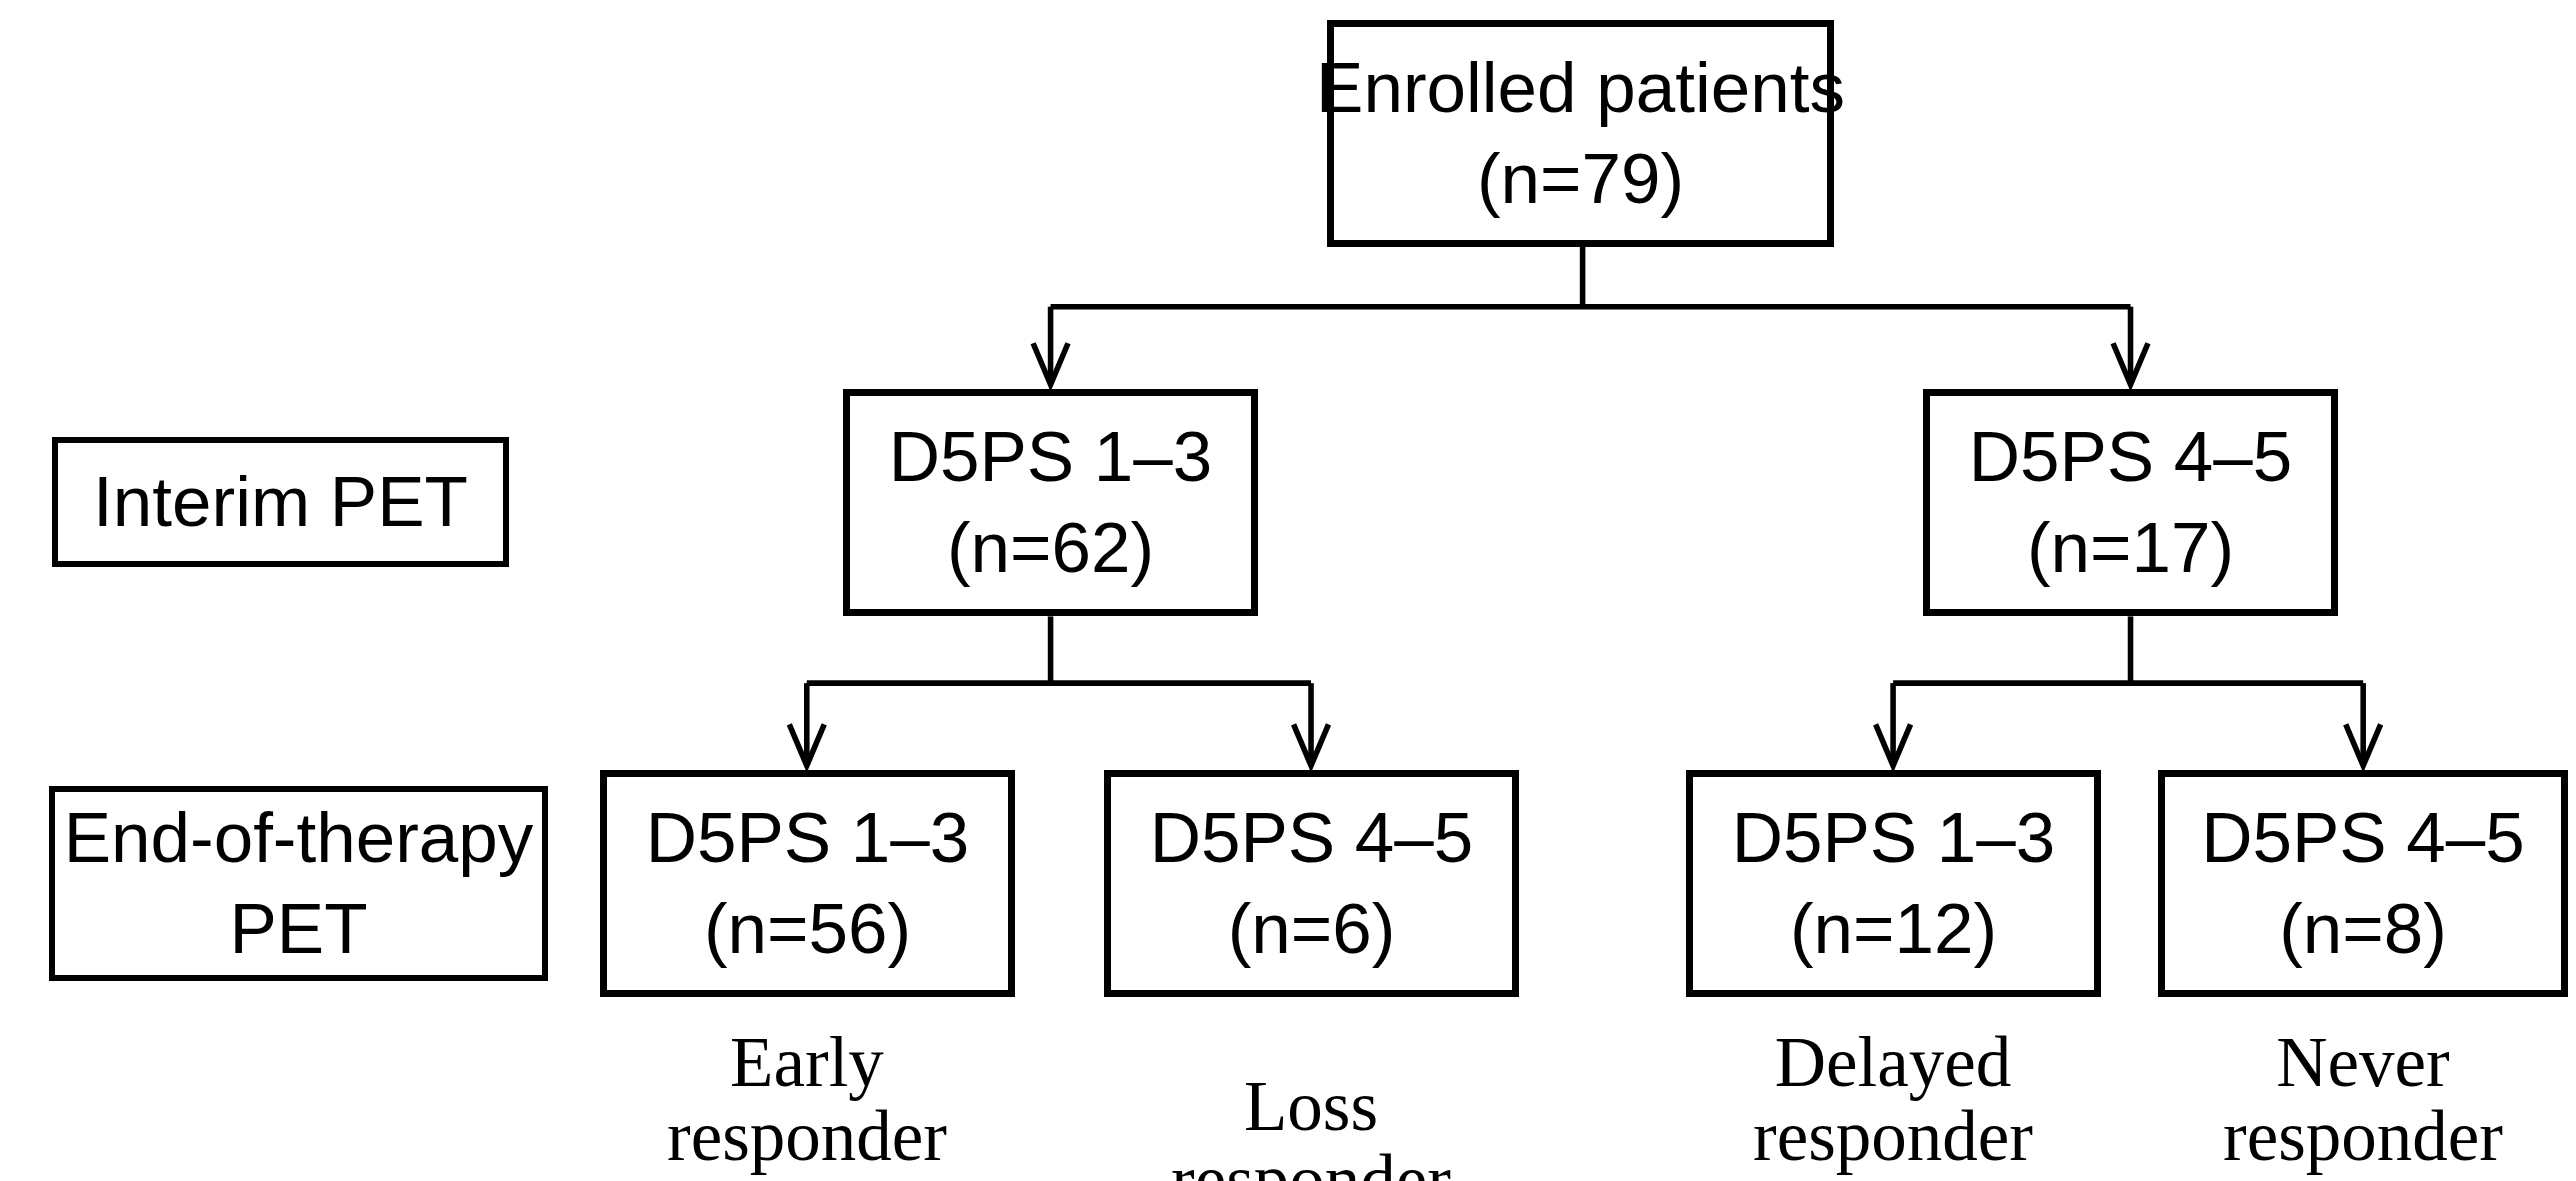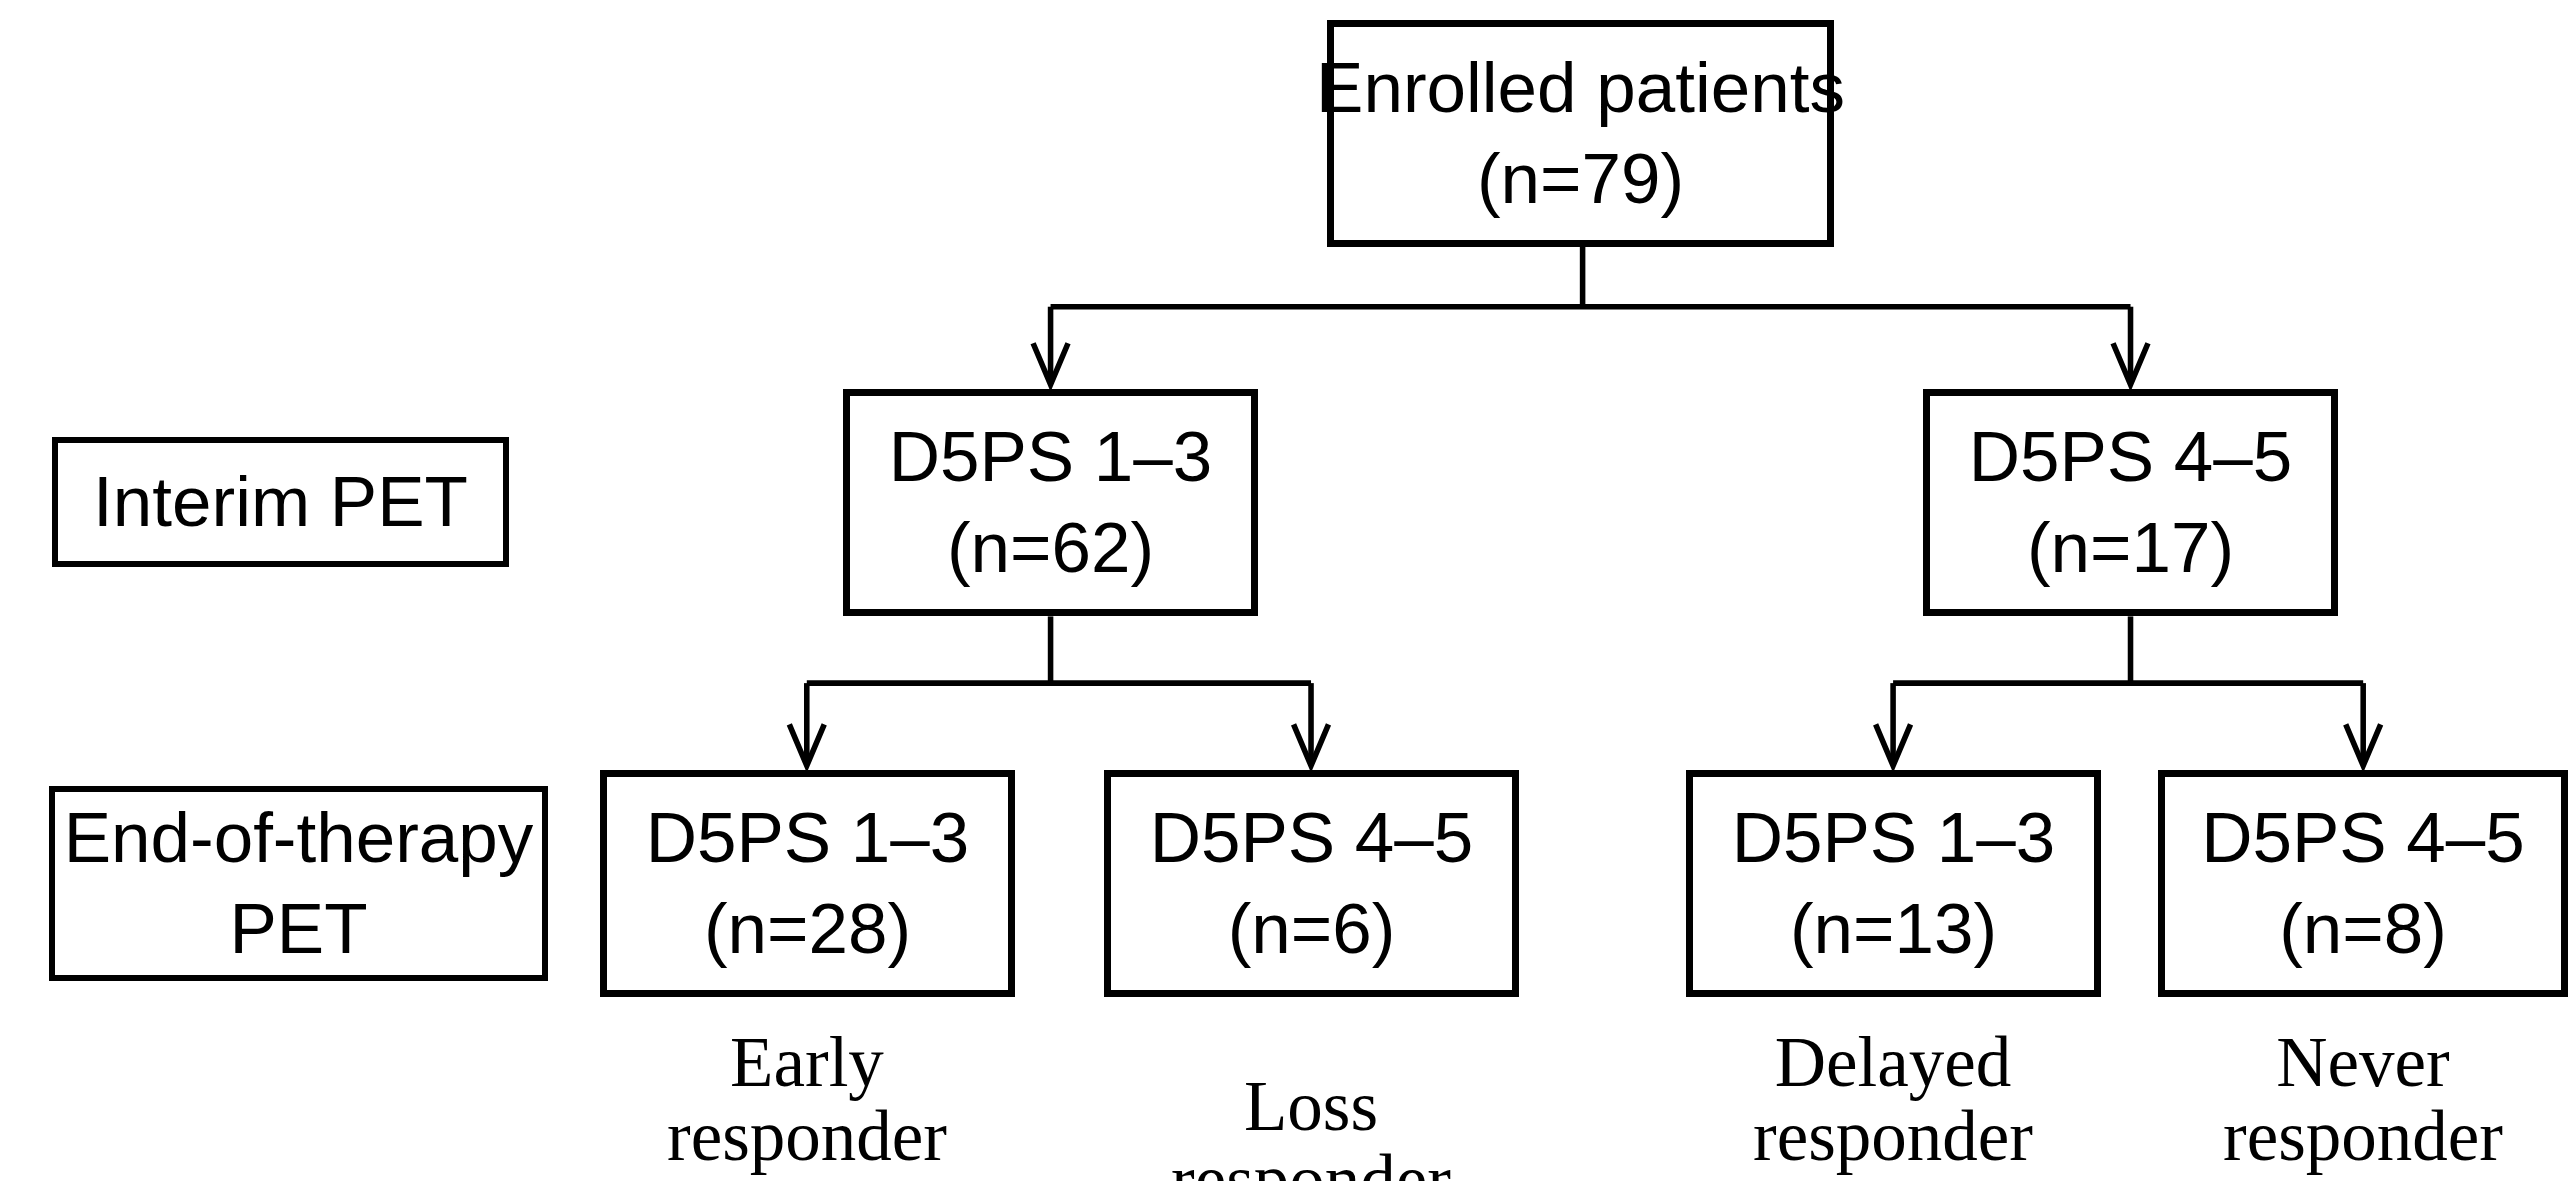--- a/index.html
+++ b/index.html
@@ -114,29 +114,29 @@
   <div class="node stage-label label-interim">
     <div>Interim PET</div>
   </div>
   <div class="node stage-label label-eot">
     <div>End-of-therapy</div>
     <div>PET</div>
   </div>
 
   <div class="node node-eot-early">
     <div>D5PS 1–3</div>
-    <div>(n=28)</div>
+    <div>(n=56)</div>
   </div>
   <div class="node node-eot-loss">
     <div>D5PS 4–5</div>
     <div>(n=6)</div>
   </div>
   <div class="node node-eot-delayed">
     <div>D5PS 1–3</div>
-    <div>(n=13)</div>
+    <div>(n=12)</div>
   </div>
   <div class="node node-eot-never">
     <div>D5PS 4–5</div>
     <div>(n=8)</div>
   </div>
 
   <div class="caption caption-early">
     <div>Early</div>
     <div>responder</div>
   </div>

